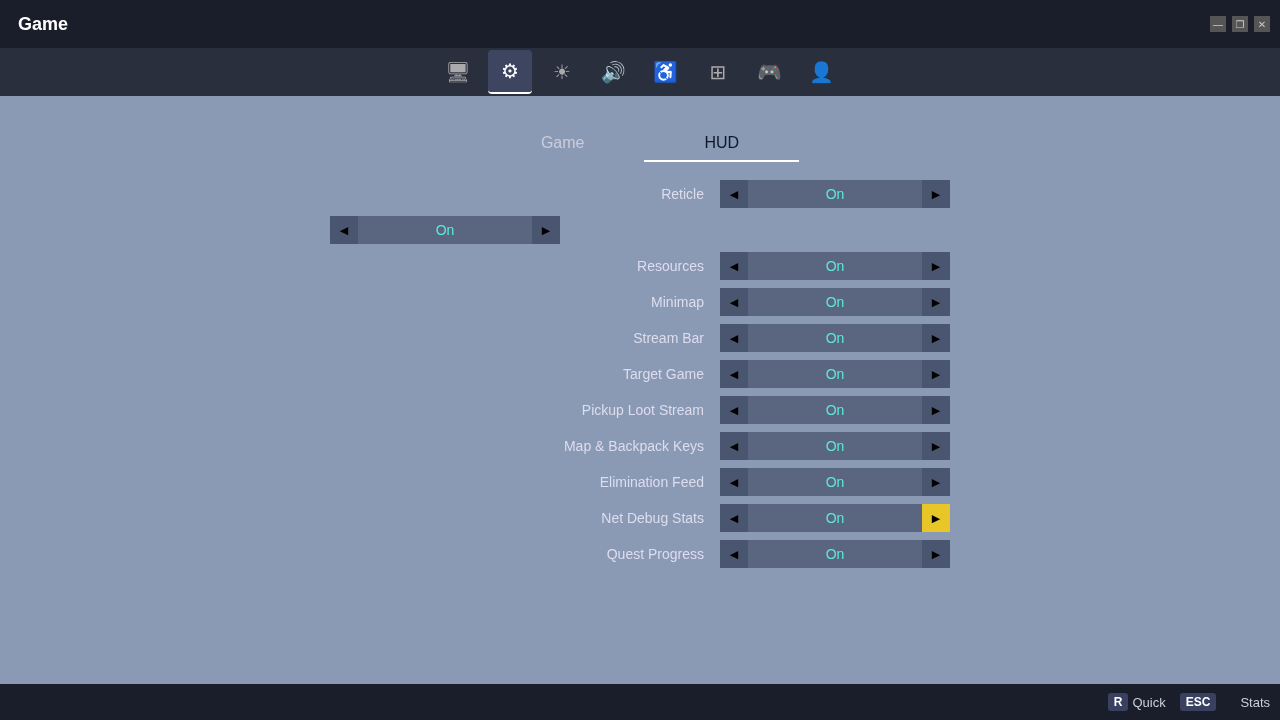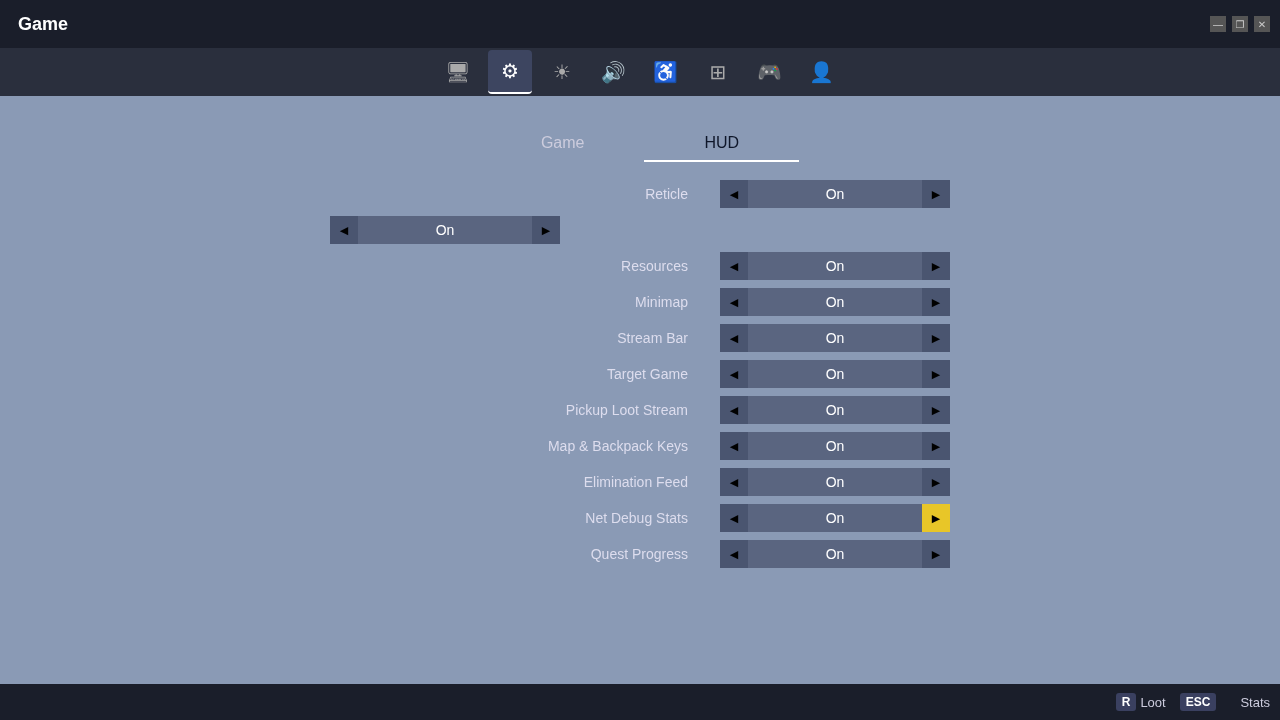--- a/index.html
+++ b/index.html
@@ -121,21 +121,20 @@
     .settings-list {
       display: flex;
       flex-direction: column;
       gap: 4px;
     }
 
     .setting-row {
       display: flex;
       align-items: center;
       height: 32px;
-      gap: 16px;
     }
 
     .setting-label {
       flex: 1;
       text-align: right;
       padding-right: 16px;
       font-size: 14px;
       color: #dde;
     }
 
@@ -169,21 +168,21 @@
     }
 
     .value-display {
       flex: 1;
       height: 28px;
       background-color: #5a6580;
       display: flex;
       align-items: center;
       justify-content: center;
       font-size: 14px;
-      color: #ffffff;
+      color: #5eead4;
       font-weight: 500;
     }
 
     
     .bottom-bar {
       position: absolute;
       bottom: 0;
       width: 100%;
       height: 36px;
       background-color: #1a1e2a;
@@ -348,19 +347,19 @@
         </div>
       </div>
 
     </div>
   </div>
 </div>
 
 <div class="bottom-bar">
   <div class="bottom-btn">
     <span class="key-badge">R</span>
-    <span class="bottom-btn-label">Loot</span>
+    <span class="bottom-btn-label">Quick</span>
   </div>
   <div class="bottom-btn" style="margin-left:10px;gap:24px;">
     <span class="key-badge">ESC</span>
     <span class="bottom-btn-label">Stats</span>
   </div>
 </div>
 
 </body></html>

